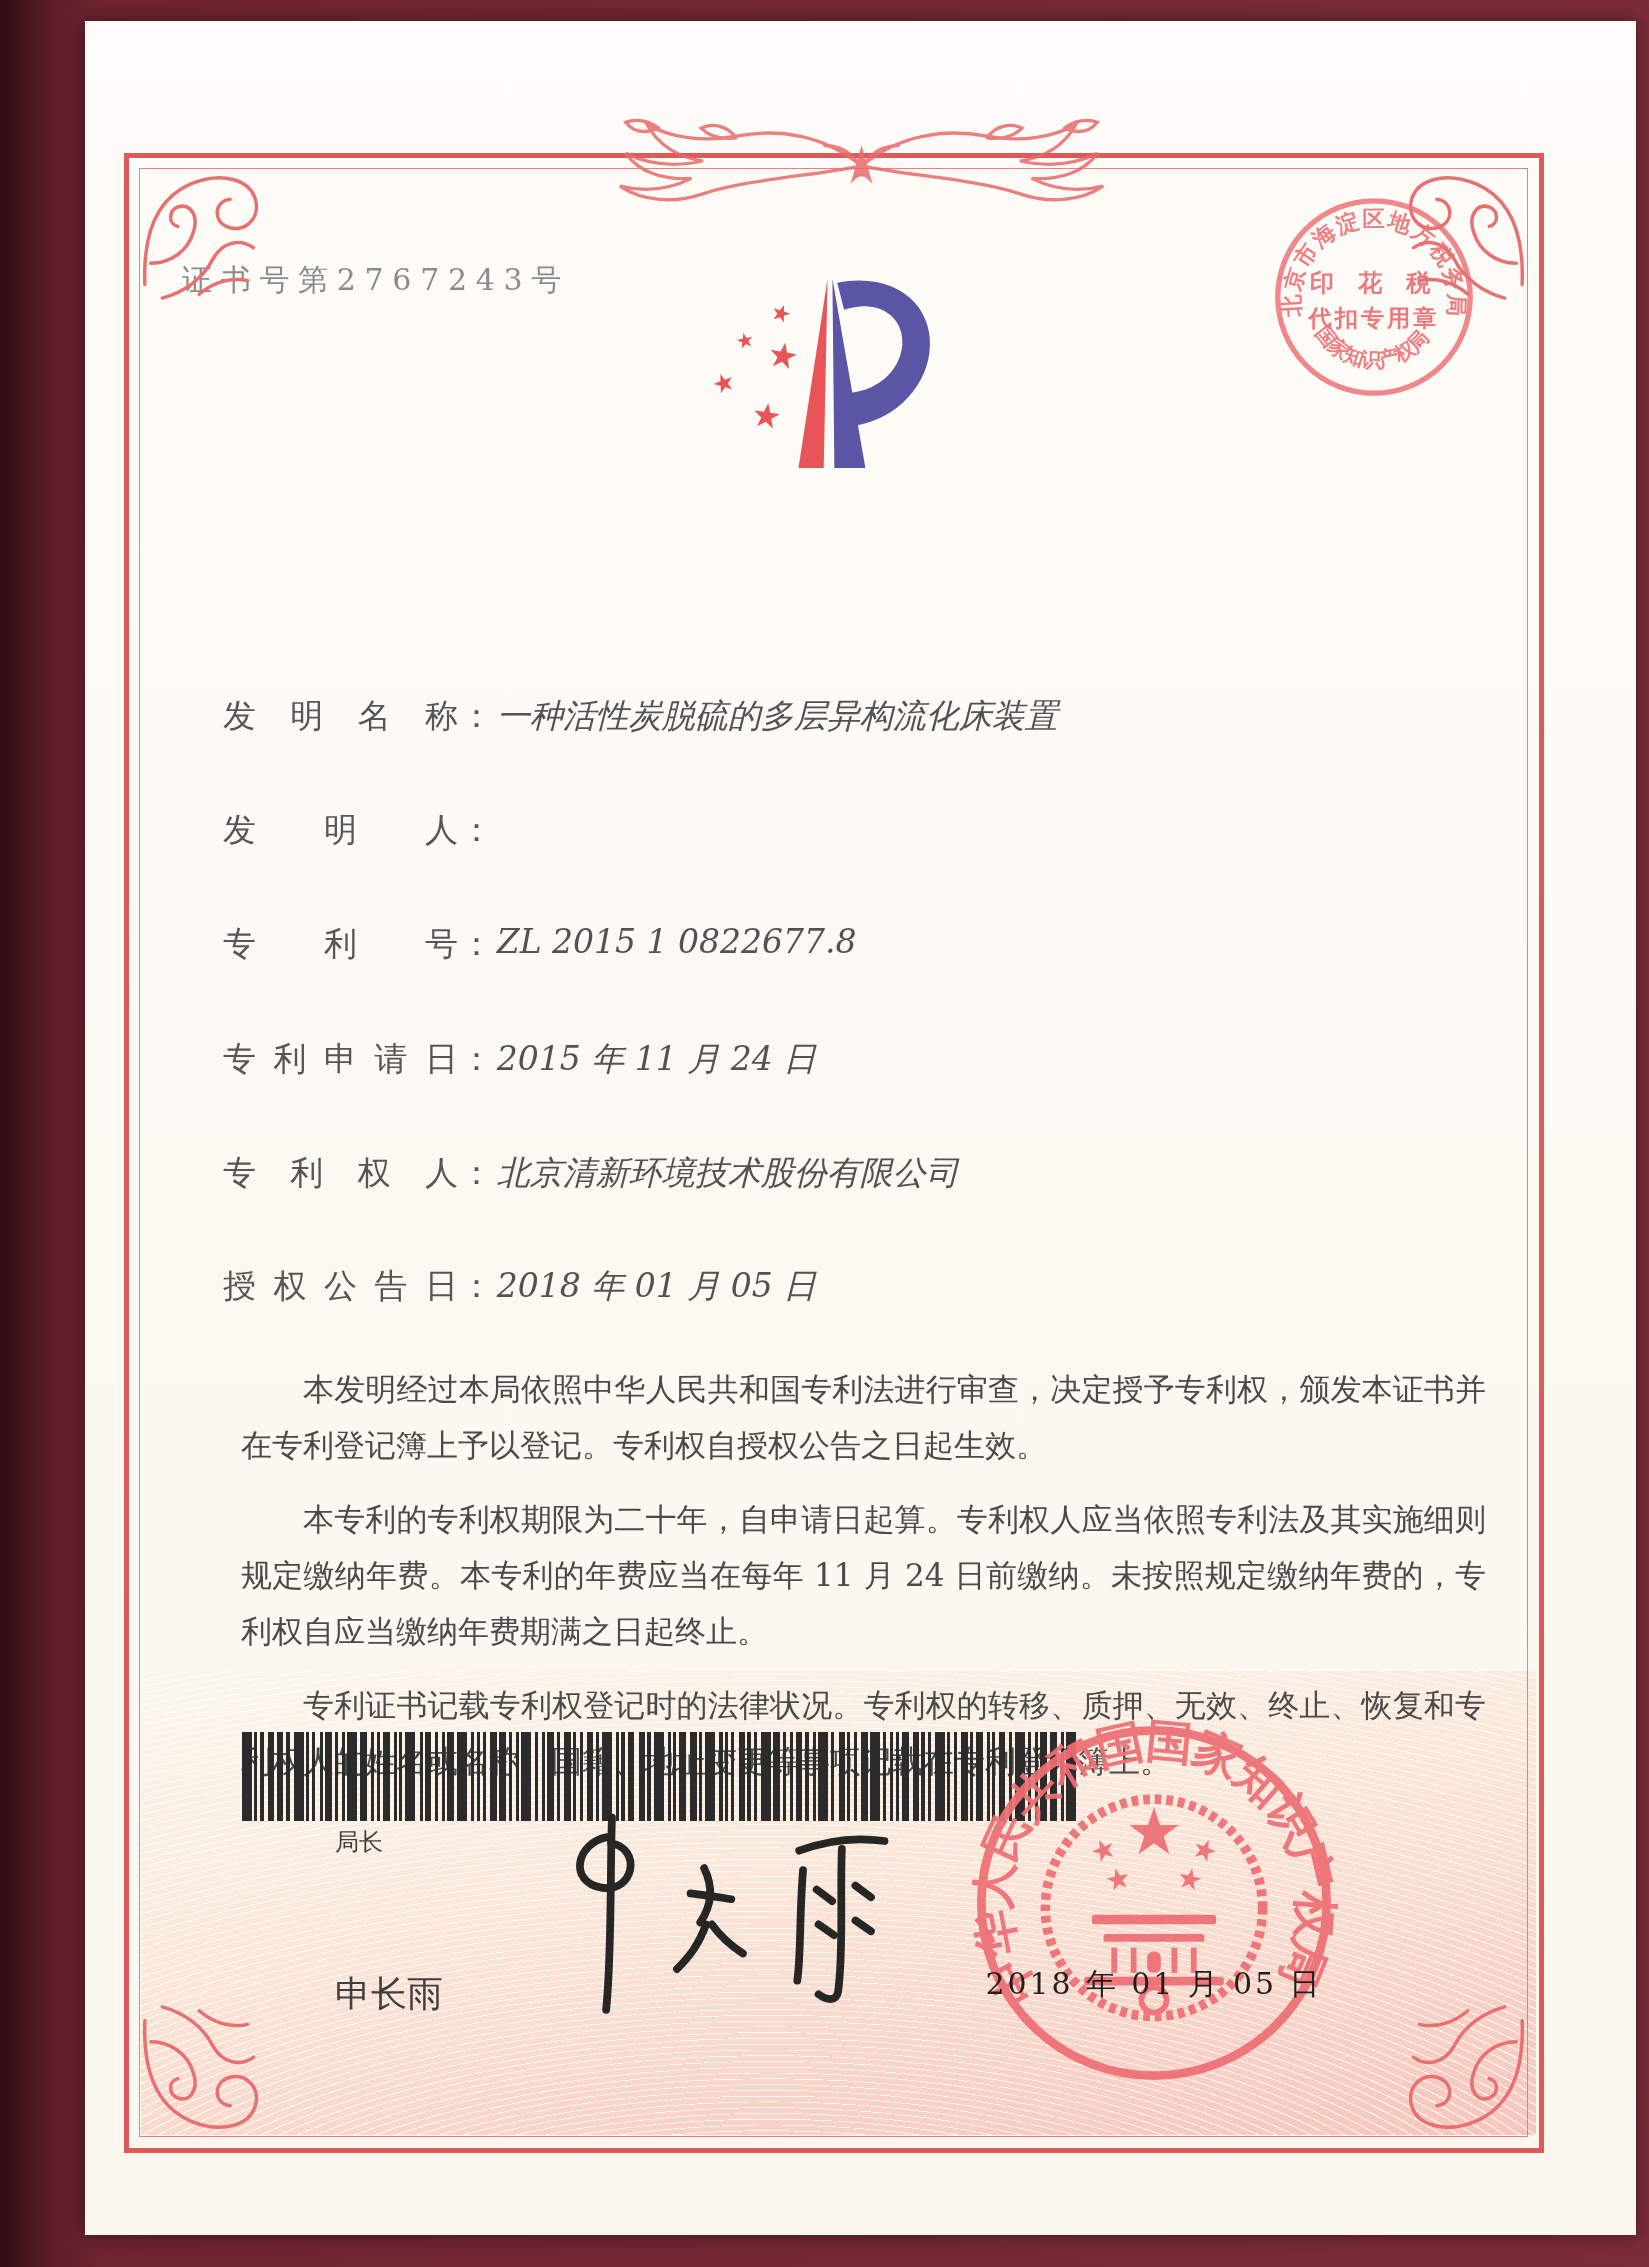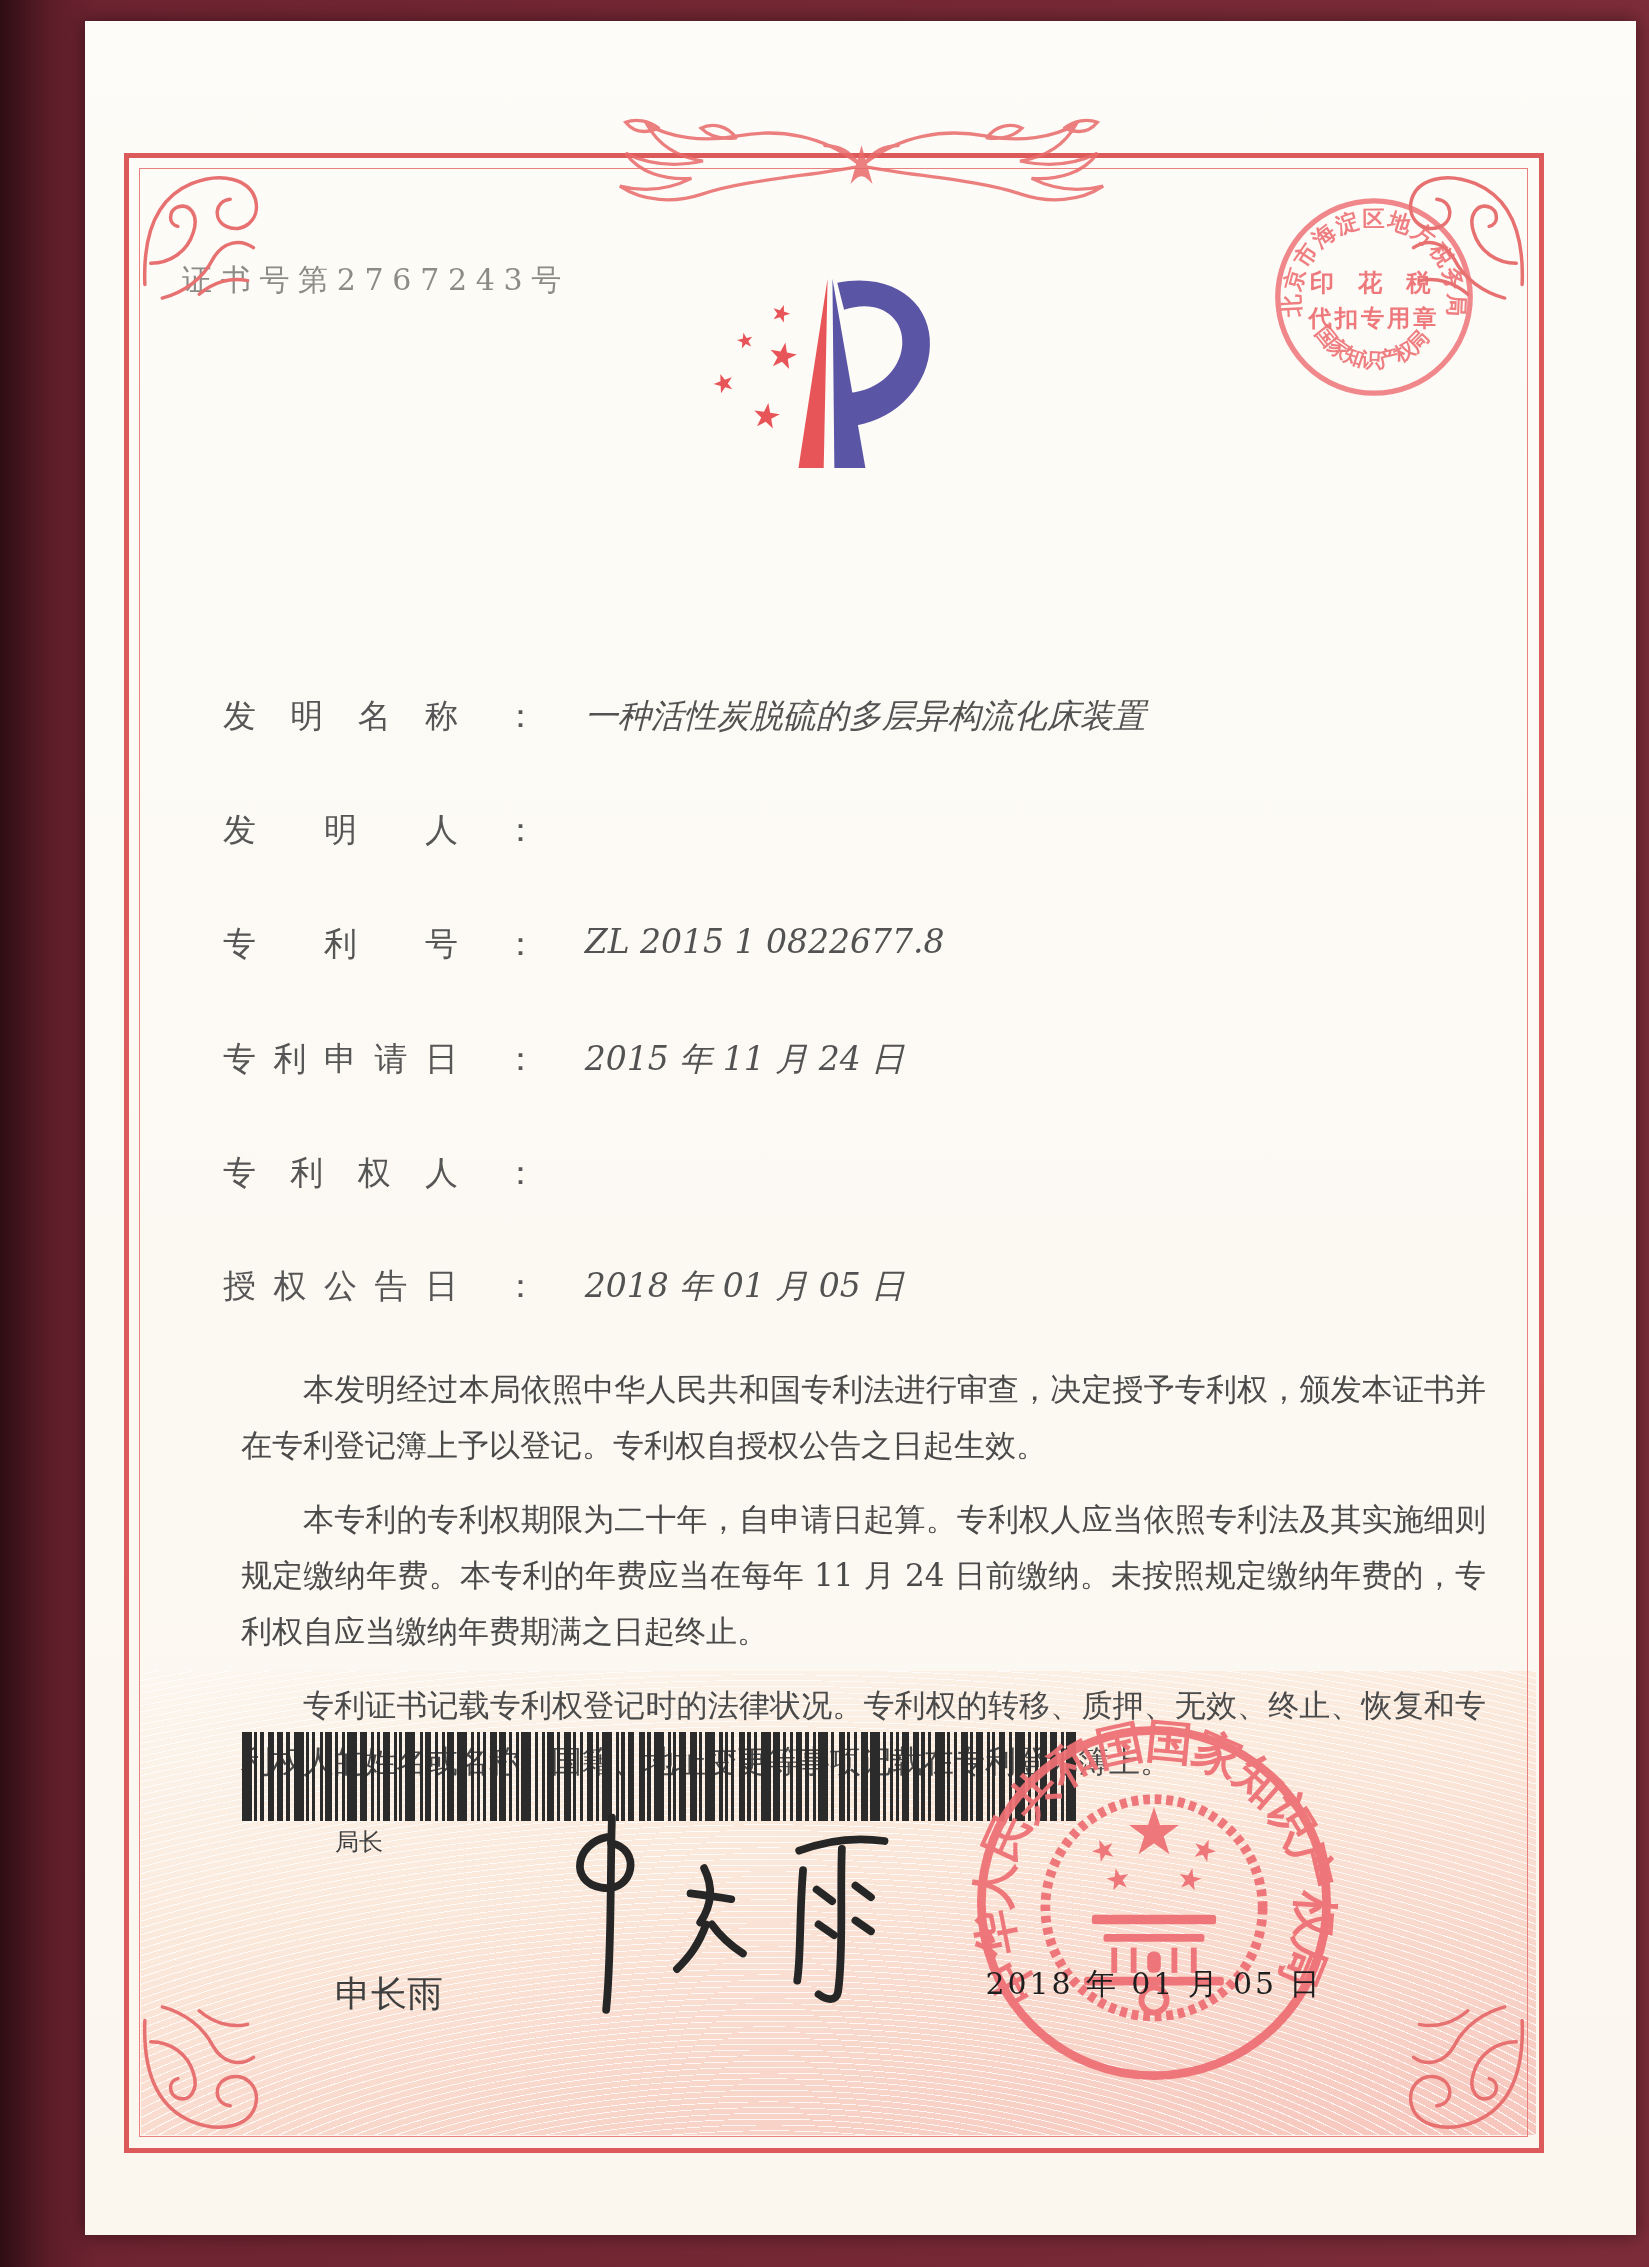--- a/index.html
+++ b/index.html
@@ -27,21 +27,21 @@
       linear-gradient(170deg,rgba(252,240,228,.15) 0%,rgba(250,219,198,.5) 40%,
         rgba(247,199,186,.75) 78%,rgba(246,189,180,.85) 100%);
   }
   .cert-no{position:absolute;left:97px;top:239px;font-size:30px;color:#8b8b88;
     letter-spacing:8.7px;z-index:2;}
   .title{position:absolute;left:39px;width:1422px;top:474px;text-align:center;
     font-size:70px;font-weight:bold;color:#3c3c3c;letter-spacing:50px;text-indent:50px;z-index:2;}
   .logo{position:absolute;left:600px;top:248px;z-index:2;}
   .tax-stamp{position:absolute;left:1186px;top:173px;z-index:3;opacity:.92;}
   .field-row{position:absolute;left:138px;display:flex;align-items:flex-start;
-    font-size:33px;color:#565656;z-index:2;gap:44px;}
+    font-size:33px;color:#565656;z-index:2;}
   .field-label{display:inline-block;width:235px;text-align:justify;text-align-last:justify;}
   .field-colon{margin:0 3.9px 0 1.9px;}
   .field-value{white-space:nowrap;color:#525252;font-style:italic;}
   .paras{position:absolute;left:138px;top:1322px;width:1281px;z-index:2;
     font-size:31px;line-height:56px;color:#4a4a4a;text-align:justify;}
   .paras p{margin:18px;text-indent:2em;}
   .barcode{position:absolute;left:157px;top:1711px;width:850px;height:89px;
     display:flex;align-items:stretch;z-index:2;overflow:hidden;}
   .barcode i{display:block;background:#2b2b2b;height:100%;flex:0 0 auto;}
   .director-title{position:absolute;left:250px;top:1805px;font-size:24px;color:#3f3f3f;z-index:2;}
@@ -159,20 +159,21 @@
     <span class="field-value">ZL 2015 1 0822677.8</span>
   </div>
   <div class="field-row" style="top:1016px">
     <span class="field-label">专利申请日</span>
       <span class="field-colon">：</span>
     <span class="field-value">2015 年 11 月 24 日</span>
   </div>
   <div class="field-row" style="top:1130px">
     <span class="field-label">专利权人</span>
       <span class="field-colon">：</span>
+    <span class="field-value">北京清新环境技术股份有限公司</span>
   </div>
   <div class="field-row" style="top:1243px">
     <span class="field-label">授权公告日</span>
       <span class="field-colon">：</span>
     <span class="field-value">2018 年 01 月 05 日</span>
   </div>
 
   <div class="paras">
     <p>本发明经过本局依照中华人民共和国专利法进行审查，决定授予专利权，颁发本证书并在专利登记簿上予以登记。专利权自授权公告之日起生效。</p>
     <p>本专利的专利权期限为二十年，自申请日起算。专利权人应当依照专利法及其实施细则规定缴纳年费。本专利的年费应当在每年 11 月 24 日前缴纳。未按照规定缴纳年费的，专利权自应当缴纳年费期满之日起终止。</p>

